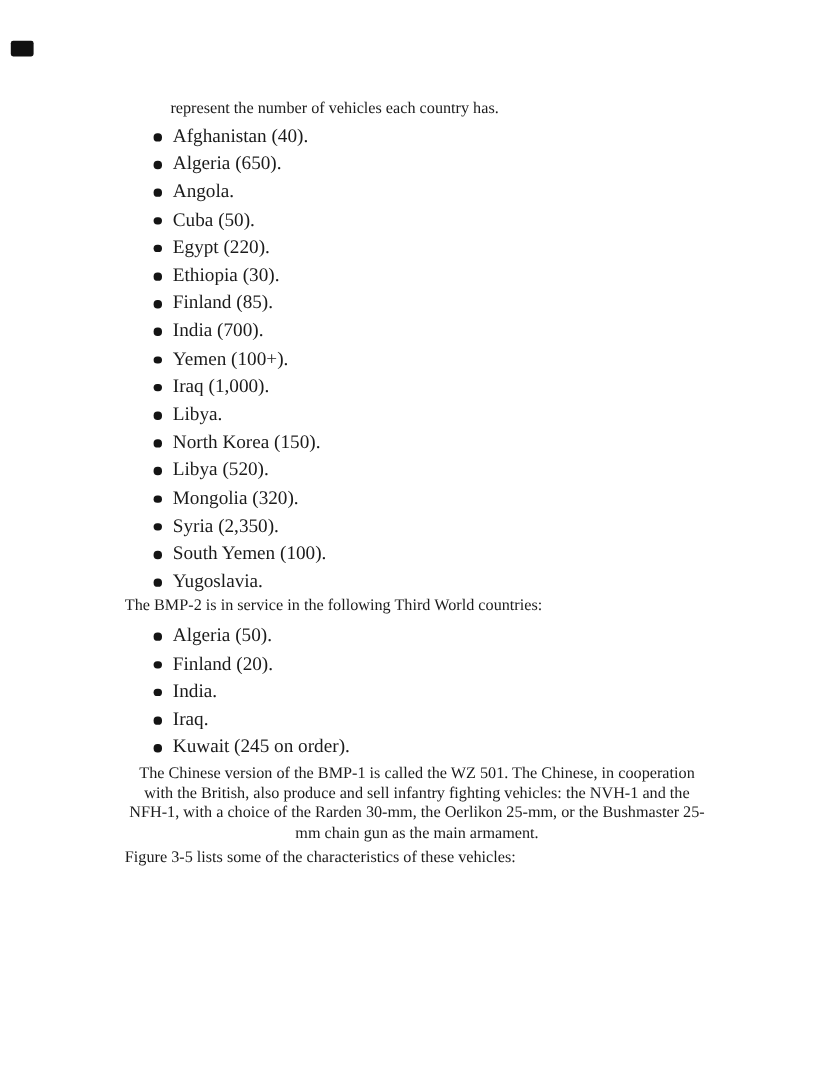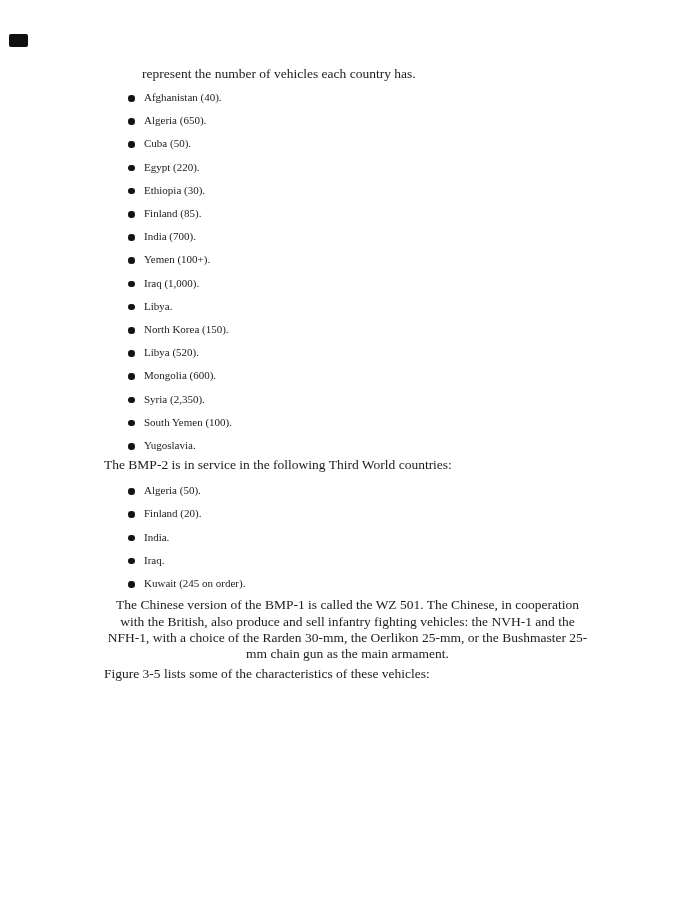--- a/index.html
+++ b/index.html
@@ -18,41 +18,41 @@
   }
   .scan-artifact {
     position: absolute;
     left: 9px; top: 34px;
     width: 19px; height: 13px;
     background: #101010;
     border-radius: 2px;
   }
   .content {
     position: absolute;
-    left: 104px; top: 66px;
+    left: 104px; top: 82px;
     width: 487px;
     font-family: Liberation Serif, serif;
   }
   .line {
     margin: 0;
     font-size: 13.5px;
     line-height: 16px;
     white-space: nowrap;
   }
   .intro { margin-left: 38px; }
   ul.country-list {
     list-style: none;
     margin: 0; padding: 0;
   }
   ul.country-list.first { margin-top: 4px; }
   ul.country-list.second { margin-top: 6px; }
   ul.country-list li {
     position: relative;
     padding-left: 40px;
-    font-size: 11px;
+    font-size: 16px;
     line-height: 23.2px;
     white-space: nowrap;
   }
   ul.country-list li::before {
     content: "";
     position: absolute;
     left: 24px; top: 9px;
     width: 6.5px; height: 6.5px;
     border-radius: 50%;
     background: #141414;
@@ -73,31 +73,32 @@
   <div class="scan-artifact"></div>
 
   <div class="content">
 
     <p class="line intro">represent the number of vehicles each country has.</p>
 
     <ul class="country-list first">
 
     <li class="country-item">Afghanistan (40).</li>
         <li class="country-item">Algeria (650).</li>
+        <li class="country-item">Angola.</li>
         <li class="country-item">Cuba (50).</li>
         <li class="country-item">Egypt (220).</li>
         <li class="country-item">Ethiopia (30).</li>
         <li class="country-item">Finland (85).</li>
         <li class="country-item">India (700).</li>
         <li class="country-item">Yemen (100+).</li>
         <li class="country-item">Iraq (1,000).</li>
         <li class="country-item">Libya.</li>
         <li class="country-item">North Korea (150).</li>
         <li class="country-item">Libya (520).</li>
-        <li class="country-item">Mongolia (600).</li>
+        <li class="country-item">Mongolia (320).</li>
         <li class="country-item">Syria (2,350).</li>
         <li class="country-item">South Yemen (100).</li>
         <li class="country-item">Yugoslavia.</li>
       </ul>
 
     <p class="line">The BMP-2 is in service in the following Third World countries:</p>
 
     <ul class="country-list second">
 
     <li class="country-item">Algeria (50).</li>

